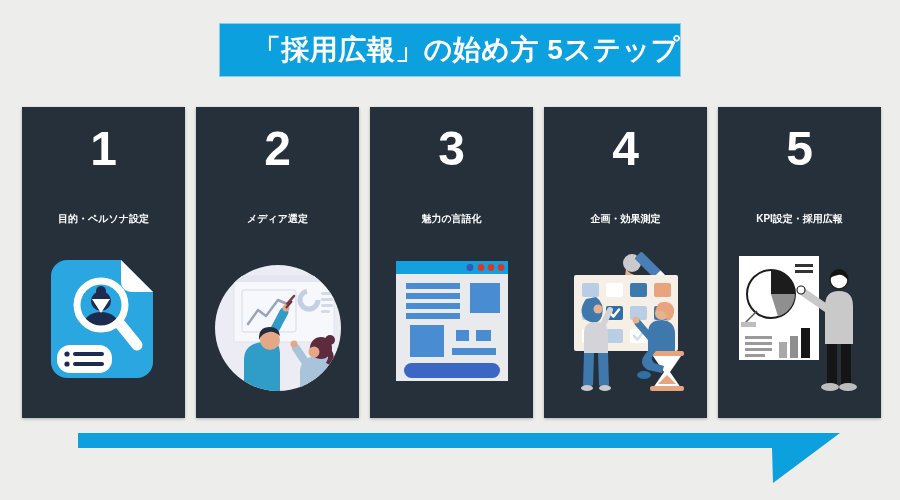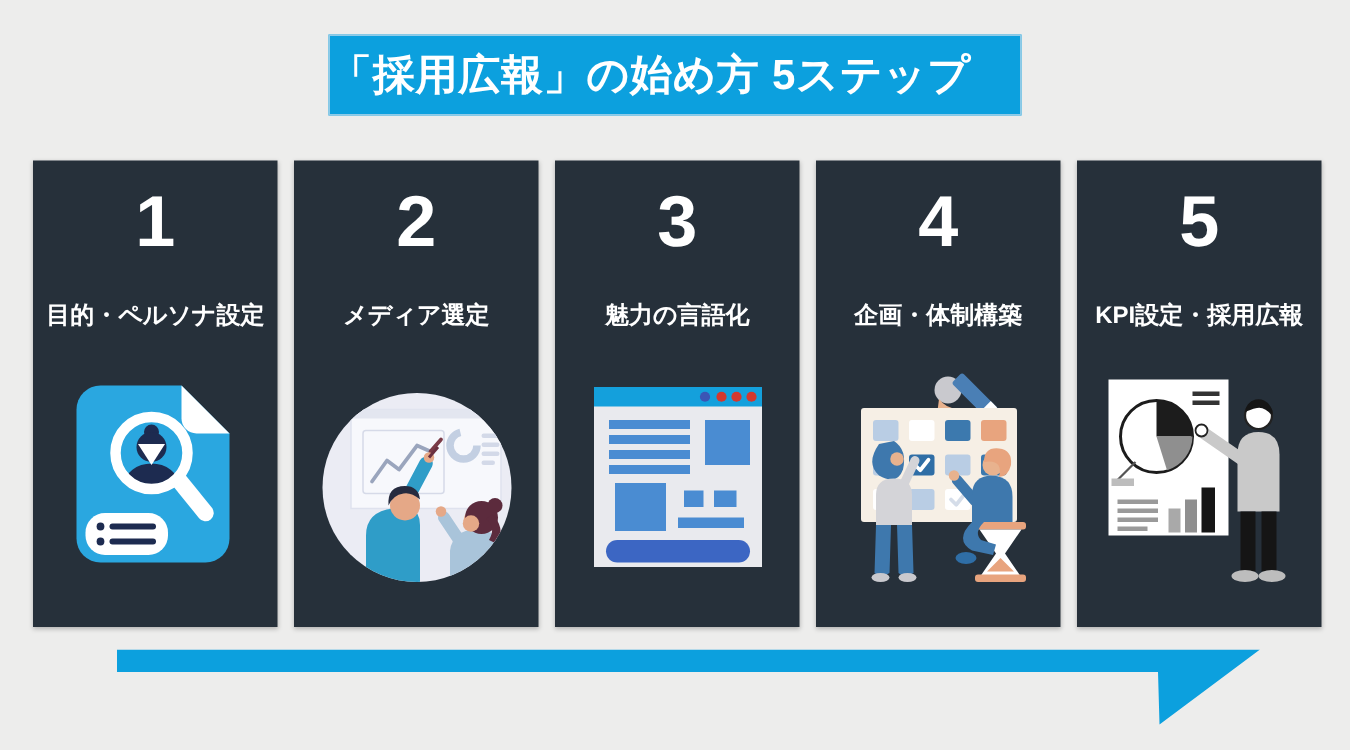--- a/index.html
+++ b/index.html
@@ -4,38 +4,38 @@
 <style>
   html,body{margin:0;padding:0;}
   body{
     width:900px;height:500px;position:relative;overflow:hidden;
     background:#ededec;
     font-family:"Liberation Sans","DejaVu Sans",sans-serif;
   }
   .banner{
     position:absolute;left:219px;top:23px;width:462px;height:54px;
     background:#0ca0de;border:1px solid #8fcbe8;box-sizing:border-box;
-    display:flex;align-items:center;justify-content:flex-start;
+    display:flex;align-items:center;justify-content:flex-end;
   }
   .banner-text{
     color:#ffffff;font-size:28px;font-weight:bold;letter-spacing:.5px;white-space:nowrap;
   }
   .cards{
     position:absolute;left:22px;top:107px;display:flex;gap:11px;
   }
   .card{
     width:163px;height:311px;background:#26303a;
     box-shadow:0 1px 3px rgba(0,0,0,.25);
     display:flex;flex-direction:column;align-items:center;
   }
   .step-number{
     margin-top:16px;color:#ffffff;font-size:48px;font-weight:bold;line-height:1.1;
   }
   .step-label{
-    margin-top:24px;color:#ffffff;font-size:16px;font-weight:bold;white-space:nowrap;
+    margin-top:36px;color:#ffffff;font-size:10px;font-weight:bold;white-space:nowrap;
   }
   .illus{
     flex:1;display:flex;align-items:center;justify-content:center;width:100%;
   }
   .arrow-wrap{
     position:absolute;left:78px;top:433px;width:763px;height:51px;
   }
   svg{display:block;}
 </style>
 </head>
@@ -136,21 +136,21 @@
         <rect x="62" y="71" width="13" height="11" fill="#4a8cd2"></rect>
         <rect x="82" y="71" width="15" height="11" fill="#4a8cd2"></rect>
         <rect x="58" y="89" width="44" height="7" fill="#4a8cd2"></rect>
         <rect x="10" y="104" width="96" height="15" rx="7.5" fill="#3c66c3"></rect>
       </svg>
     </div>
   </div>
 
   <div class="card">
     <div class="step-number">4</div>
-    <div class="step-label">企画・体制構築</div>
+    <div class="step-label">企画・効果測定</div>
     <div class="illus">
       <svg width="140" height="150" viewBox="0 0 140 150">
 
         <circle cx="76" cy="16" r="9" fill="#c9c9ce"></circle>
         <path d="M70,22 q6,8 16,6 l4,6 l-22,4 Z" fill="#e8b28e"></path>
         <g transform="rotate(45 96 22)">
           <rect x="76" y="17" width="36" height="10" rx="2" fill="#4a7fb5"></rect>
           <rect x="103" y="17" width="6" height="10" fill="#ffffff"></rect>
           <path d="M112,17 l11,5 l-11,5 Z" fill="#edc39d"></path>
           <path d="M120,20.5 l4,1.5 l-4,1.5 Z" fill="#333333"></path>

